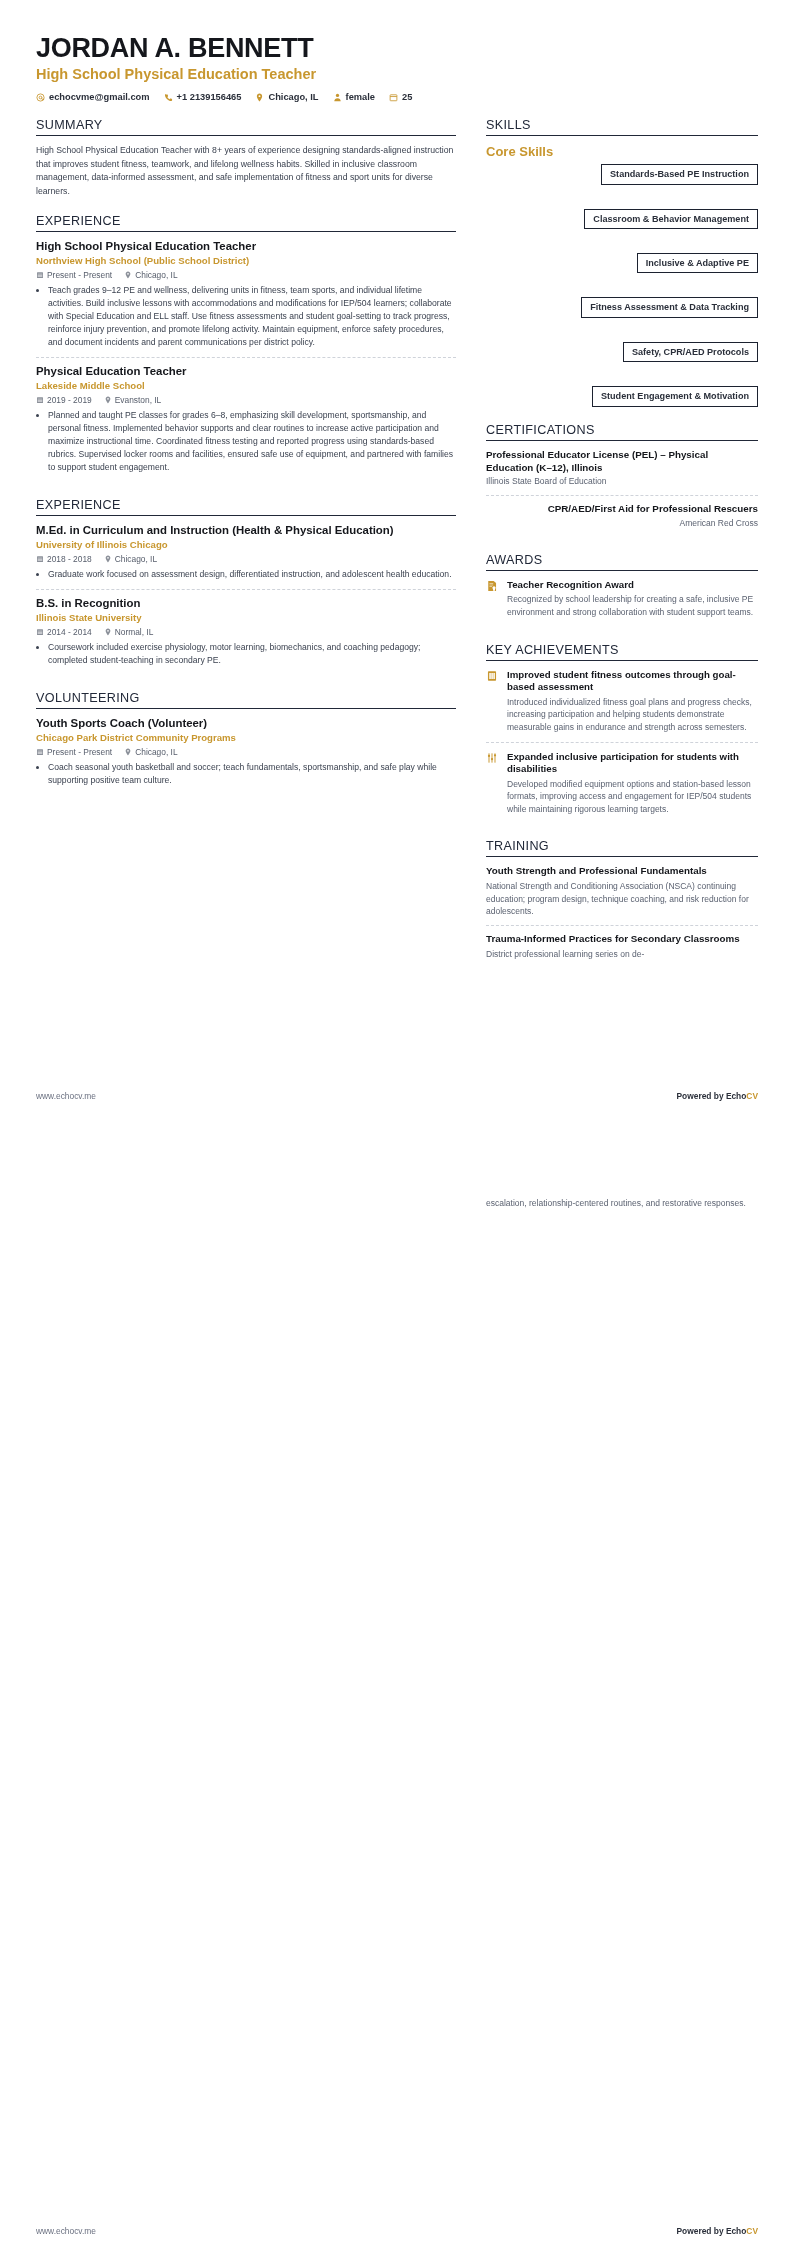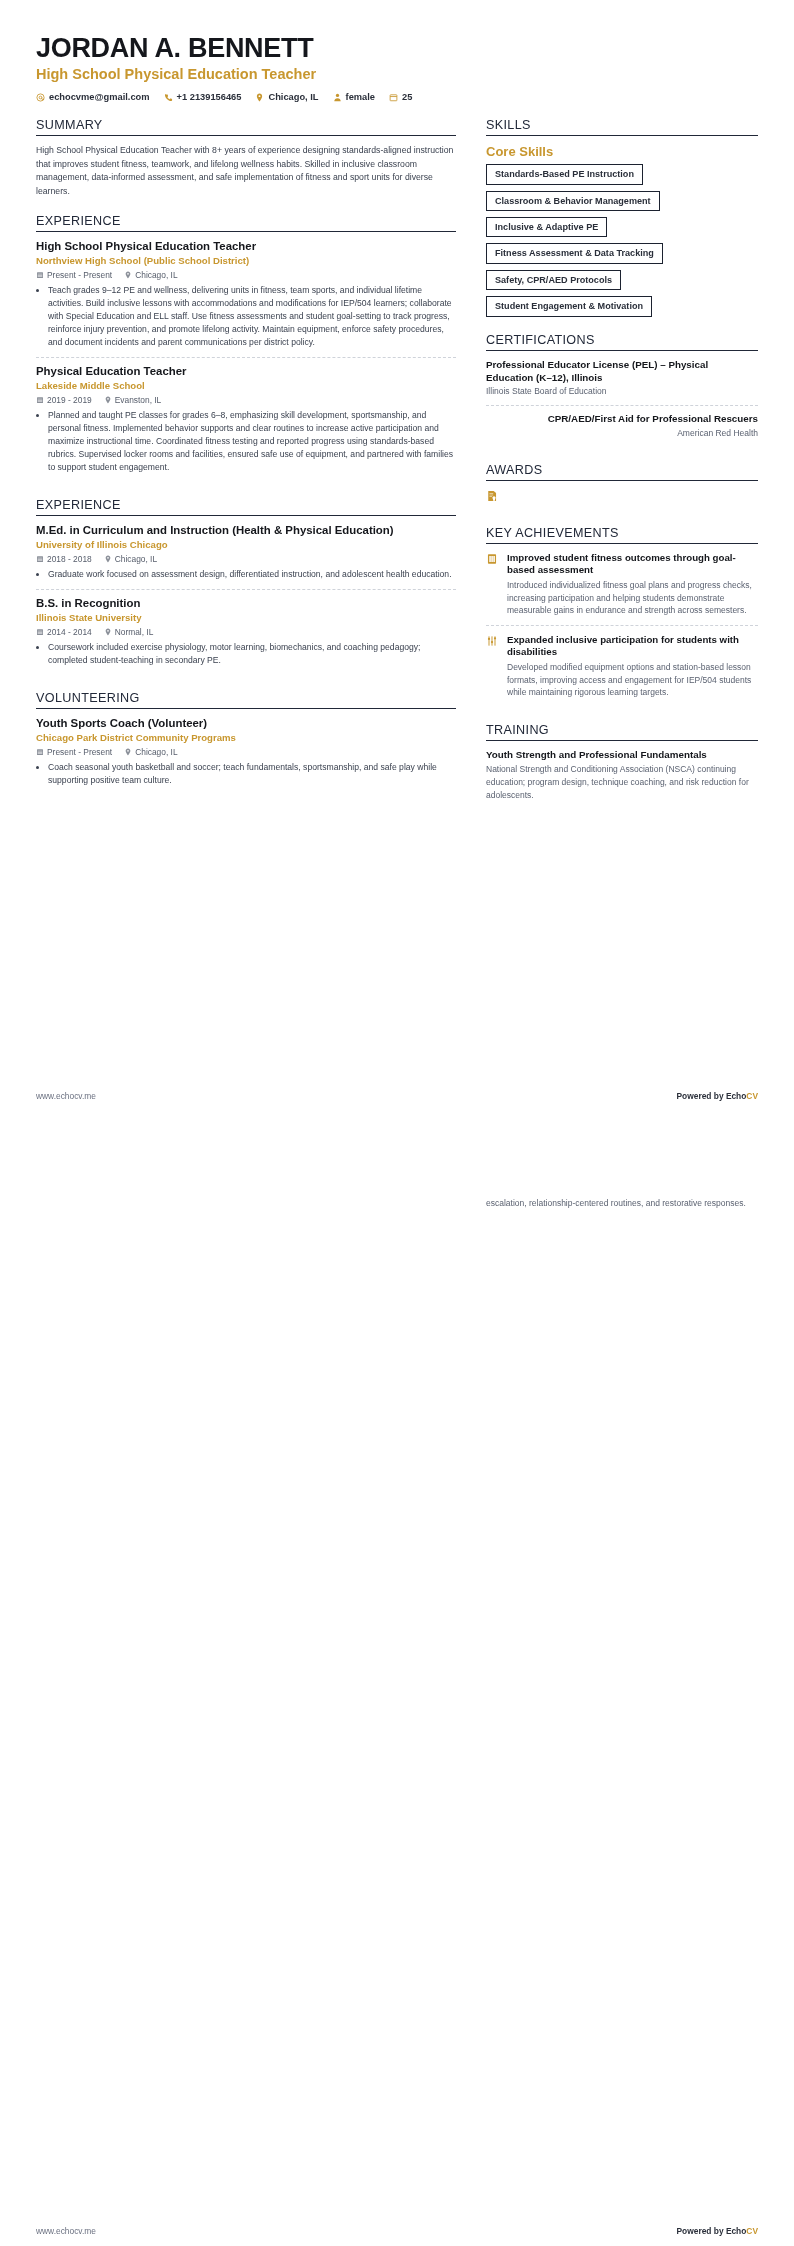--- a/index.html
+++ b/index.html
@@ -112,21 +112,21 @@
   }
   .bullets li::marker { color: #3b4250; }
 
   
   .skill-group-title {
     font-size: 13px;
     font-weight: 700;
     color: #c8972f;
     margin: 0 0 5px 0;
   }
-  .chips { display: flex; flex-direction: column; align-items: flex-start; gap: 6px; }
+  .chips { display: flex; flex-direction: column; align-items: flex-end; gap: 24px; }
   .chip {
     display: inline-block;
     border: 1px solid #1c2230;
     padding: 4px 8px;
     font-size: 9.1px;
     font-weight: 700;
     color: #2a2f3a;
     background: #fff;
     line-height: 1.15;
   }
@@ -429,36 +429,40 @@
 
       <div class="sec">
         <div class="sec-title">CERTIFICATIONS</div>
         <div class="sec-rule"></div>
         <div class="cert">
           <div class="cert-name">Professional Educator License (PEL) – Physical Education (K–12), Illinois</div>
           <p class="cert-issuer">Illinois State Board of Education</p>
         </div>
         <div class="cert">
           <div class="cert-name">CPR/AED/First Aid for Professional Rescuers</div>
-          <p class="cert-issuer">American Red Health</p>
+          <p class="cert-issuer">American Red Cross</p>
         </div>
       </div>
 
       <div class="sec">
         <div class="sec-title">AWARDS</div>
         <div class="sec-rule"></div>
         <div class="ach">
           <span class="ach-icon">
             <svg width="12" height="12" viewBox="0 0 16 16" fill="currentColor">
                 <path d="M3 1.2h7.2L13.4 4v10.8H3z"></path>
                 <path d="M4.6 4.2h5v.9h-5zM4.6 6.2h5v.9h-5zM4.6 8.2h3.4v.9H4.6z" fill="#fff"></path>
                 <circle cx="10.7" cy="10.4" r="2.1" fill="#fff"></circle>
                 <path d="M9.4 12.1v2.7l1.3-.8 1.3.8v-2.7z" fill="#fff"></path>
               </svg>
           </span>
+          <div class="ach-body">
+            <div class="ach-title">Teacher Recognition Award</div>
+            <p class="ach-desc">Recognized by school leadership for creating a safe, inclusive PE environment and strong collaboration with student support teams.</p>
+          </div>
         </div>
       </div>
 
       <div class="sec">
         <div class="sec-title">KEY ACHIEVEMENTS</div>
         <div class="sec-rule"></div>
 
         <div class="ach">
           <span class="ach-icon">
             <svg width="12" height="12" viewBox="0 0 16 16" fill="currentColor">
@@ -490,20 +494,24 @@
         </div>
       </div>
 
       <div class="sec">
         <div class="sec-title">TRAINING</div>
         <div class="sec-rule"></div>
         <div class="tr">
           <div class="tr-title">Youth Strength and Professional Fundamentals</div>
           <p class="tr-desc">National Strength and Conditioning Association (NSCA) continuing education; program design, technique coaching, and risk reduction for adolescents.</p>
         </div>
+        <div class="tr">
+          <div class="tr-title">Trauma-Informed Practices for Secondary Classrooms</div>
+          <p class="tr-desc">District professional learning series on de-</p>
+        </div>
       </div>
 
     </div>
   </div>
 
   <div class="footer">
     <span>www.echocv.me</span>
     <span class="brand"><span>Powered by </span><span>Echo</span><span class="accent">CV</span></span>
   </div>
 </div>

